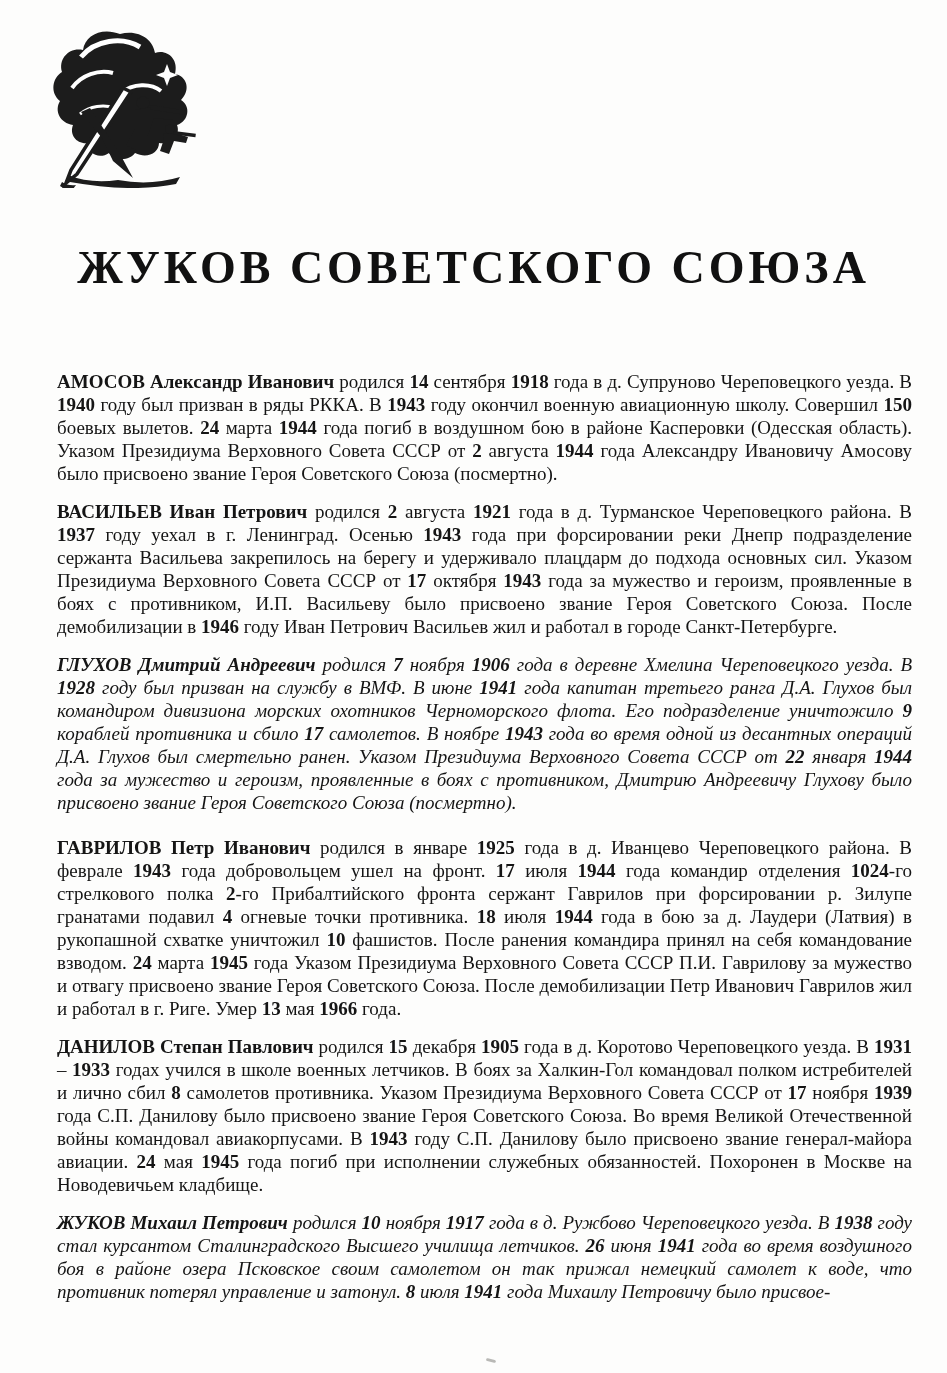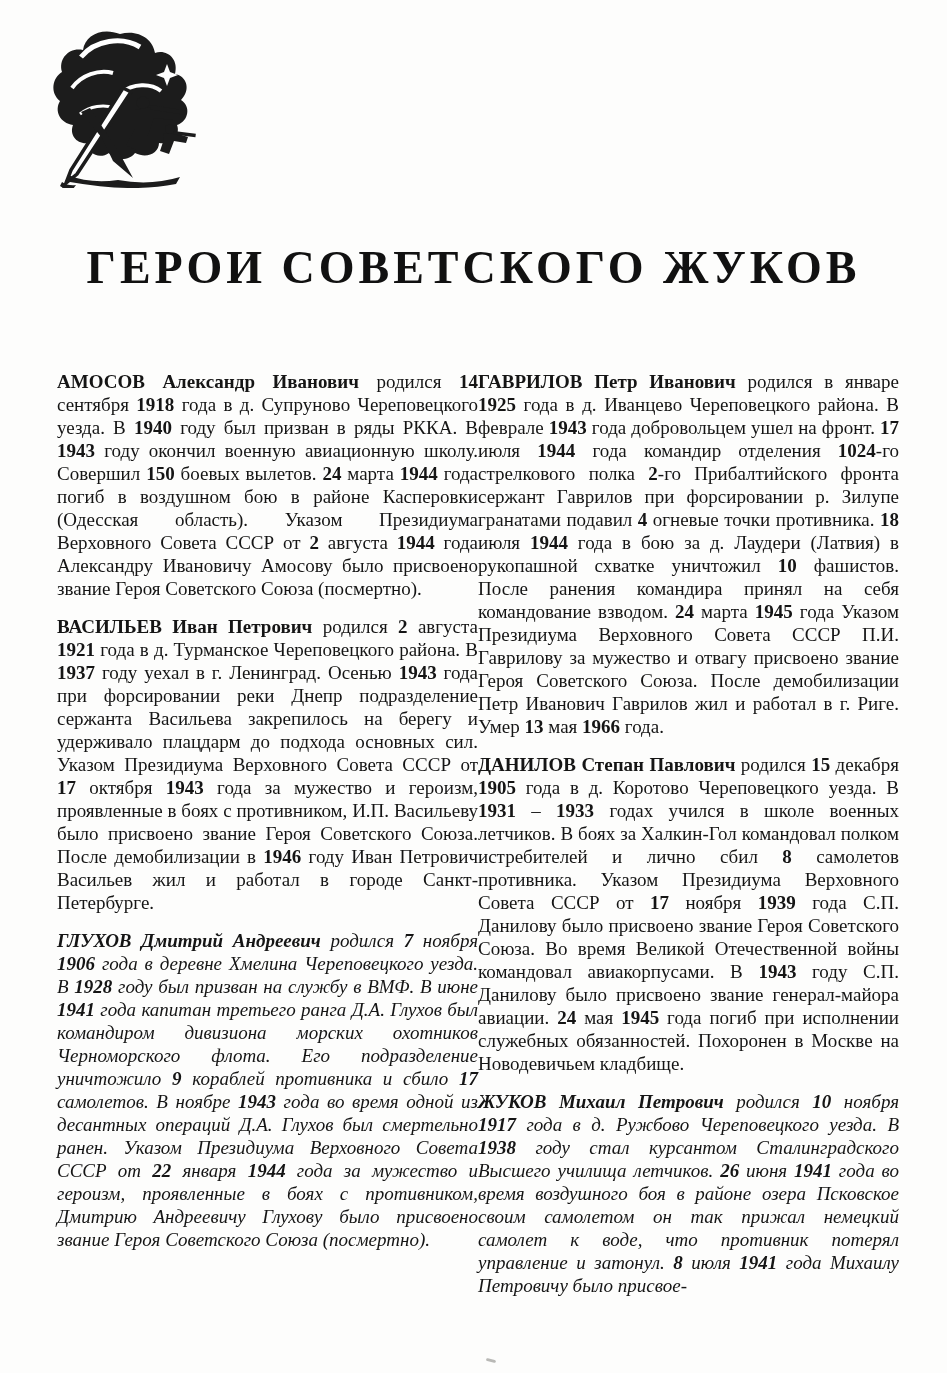--- a/index.html
+++ b/index.html
@@ -34,22 +34,24 @@
     font-size: 46px;
     font-weight: bold;
     letter-spacing: 4px;
     line-height: 60px;
     color: #111;
   }
   .content {
     position: absolute;
     top: 370px;
     left: 57px;
-    right: 48px;
+    right: 35px;
     display: flex;
+    gap: 22px;
+    flex-direction: column;
   }
   .column { flex: 1 1 0; min-width: 0; }
   .entry {
     margin: 0 0 15px 0;
     font-size: 19px;
     line-height: 23px;
     text-align: justify;
   }
   .entry:last-child { margin-bottom: 0; font-style: italic; }
   .entry-name { font-weight: bold; }
@@ -94,21 +96,21 @@
         <rect x="101" y="79" width="36" height="4.5" transform="rotate(9 101 79)"></rect>
         <circle cx="120" cy="103" r="5"></circle>
         <path d="M113 108 l12 -1 13 4 -2 6 -12 -2 -5 13 -9 -3 4 -12 z"></path>
         <rect x="124" y="105" width="22" height="3.5" transform="rotate(7 124 105)"></rect>
         <path d="M18 149 q22 9 50 5 q32 6 62 -3 l-4 7 q-44 9 -106 -2 z"></path>
         <path d="M12 156 q6 4 14 3 l-3 4 q-8 1 -13 -3 z"></path>
       </g>
     </svg>
   </div>
 
-  <h1 class="title">ГЕРОИ СОВЕТСКОГО ЖУКОВ</h1>
+  <h1 class="title">ЖУКОВ СОВЕТСКОГО СОЮЗА</h1>
 
   <div class="content">
 
     <div class="column">
       <p class="entry"><b class="entry-name">АМОСОВ Александр Иванович</b> <span>родился <b>14</b> сентября <b>1918</b> года в д. Супруново Череповецкого уезда. В <b>1940</b> году был призван в ряды РККА. В <b>1943</b> году окончил военную авиационную школу. Совершил <b>150</b> боевых вылетов. <b>24</b> марта <b>1944</b> года погиб в воздушном бою в районе Касперовки (Одесская область). Указом Президиума Верховного Совета СССР от <b>2</b> августа <b>1944</b> года Александру Ивановичу Амосову было присвоено звание Героя Советского Союза (посмертно).</span></p>
       <p class="entry"><b class="entry-name">ВАСИЛЬЕВ Иван Петрович</b> <span>родился <b>2</b> августа <b>1921</b> года в д. Турманское Череповецкого района. В <b>1937</b> году уехал в г. Ленинград. Осенью <b>1943</b> года при форсировании реки Днепр подразделение сержанта Васильева закрепилось на берегу и удерживало плацдарм до подхода основных сил. Указом Президиума Верховного Совета СССР от <b>17</b> октября <b>1943</b> года за мужество и героизм, проявленные в боях с противником, И.П. Васильеву было присвоено звание Героя Советского Союза. После демобилизации в <b>1946</b> году Иван Петрович Васильев жил и работал в городе Санкт-Петербурге.</span></p>
       <p class="entry"><b class="entry-name">ГЛУХОВ Дмитрий Андреевич</b> <span>родился <b>7</b> ноября <b>1906</b> года в деревне Хмелина Череповецкого уезда. В <b>1928</b> году был призван на службу в ВМФ. В июне <b>1941</b> года капитан третьего ранга Д.А. Глухов был командиром дивизиона морских охотников Черноморского флота. Его подразделение уничтожило <b>9</b> кораблей противника и сбило <b>17</b> самолетов. В ноябре <b>1943</b> года во время одной из десантных операций Д.А. Глухов был смертельно ранен. Указом Президиума Верховного Совета СССР от <b>22</b> января <b>1944</b> года за мужество и героизм, проявленные в боях с противником, Дмитрию Андреевичу Глухову было присвоено звание Героя Советского Союза (посмертно).</span></p>
     </div>
 
     <div class="column">

